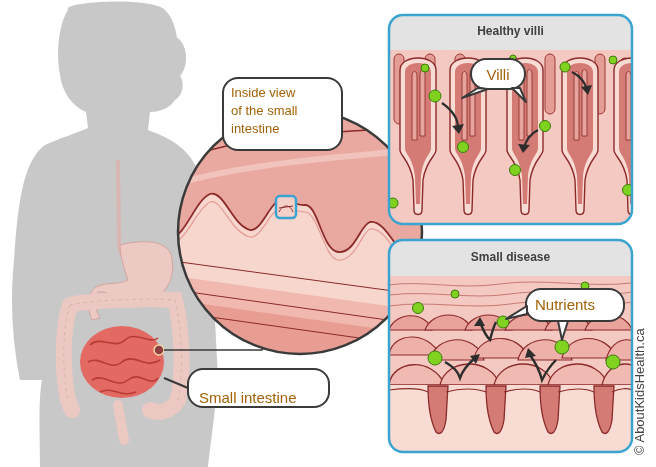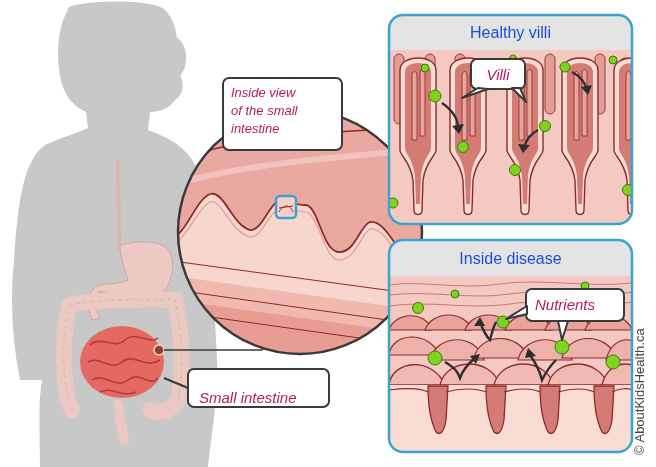--- a/index.html
+++ b/index.html
@@ -1,19 +1,19 @@
 <!DOCTYPE html>
 <html><head>
 <meta charset="utf-8">
 <style>
   html,body{margin:0;padding:0;background:#ffffff;}
   body{width:656px;height:467px;position:relative;overflow:hidden;font-family:"Liberation Sans",sans-serif;}
   .layer{position:absolute;left:0;top:0;}
-  .callout{position:absolute;background:#fff;border:2.5px solid #3a3a3a;border-radius:7px;color:#be185d;font-family:"Liberation Sans",sans-serif;box-sizing:border-box;font-style:italic;}
-  .panel-title{position:absolute;font-weight:normal;color:#1d4ed8;font-size:16px;text-align:center;}
+  .callout{position:absolute;background:#fff;border:2.5px solid #3a3a3a;border-radius:16px;color:#a16207;font-family:"Liberation Sans",sans-serif;box-sizing:border-box;}
+  .panel-title{position:absolute;font-weight:bold;color:#404040;font-size:12px;text-align:center;}
   .credit{position:absolute;left:632px;top:455px;transform-origin:left top;transform:rotate(-90deg);font-size:13px;color:#444;white-space:nowrap;}
 </style>
 </head>
 <body>
 
 <svg class="layer" width="656" height="467" viewBox="0 0 656 467">
 
   <path d="M68,10 C60,2 150,-4 165,10 C178,22 180,50 176,70 C186,80 184,95 175,100 C170,108 160,112 150,112 L148,130 C175,140 190,150 200,175 L214,300 L218,380 C214,420 210,450 208,467 L40,467 C40,440 38,400 42,380 L20,380 C12,340 10,300 14,260 C18,200 24,160 45,145 C60,138 80,132 88,128 L86,112 C72,106 62,92 60,75 C56,55 58,25 68,10 Z" fill="#c8c8c8"></path>
 
   <ellipse cx="172" cy="58" rx="14" ry="22" fill="#c8c8c8"></ellipse>
@@ -192,21 +192,21 @@
       <path d="M474,326 L480,317 L485,326 Z"></path>
       <path d="M525,358 L528,348 L536,356 Z"></path>
     </g>
 
     <rect x="389" y="240" width="243" height="36" fill="#e3e3e3"></rect>
   </g>
   <rect x="389" y="240" width="243" height="212" rx="14" fill="none" stroke="#3aa3cf" stroke-width="2.5"></rect>
 </svg>
 
 <div class="panel-title" style="left:389px;top:24px;width:243px;">Healthy villi</div>
-<div class="panel-title" style="left:389px;top:250px;width:243px;">Inside disease</div>
+<div class="panel-title" style="left:389px;top:250px;width:243px;">Small disease</div>
 
 <div class="callout" style="left:222px;top:77px;width:121px;height:74px;padding:5px 7px;font-size:13px;line-height:18px;">
   <div>Inside view</div>
   <div>of the small</div>
   <div>intestine</div>
 </div>
 
 <div class="callout" style="left:187px;top:368px;width:143px;height:36px;padding:18px 10px;font-size:15px;line-height:20px;">
   <span>Small intestine</span>
 </div>

